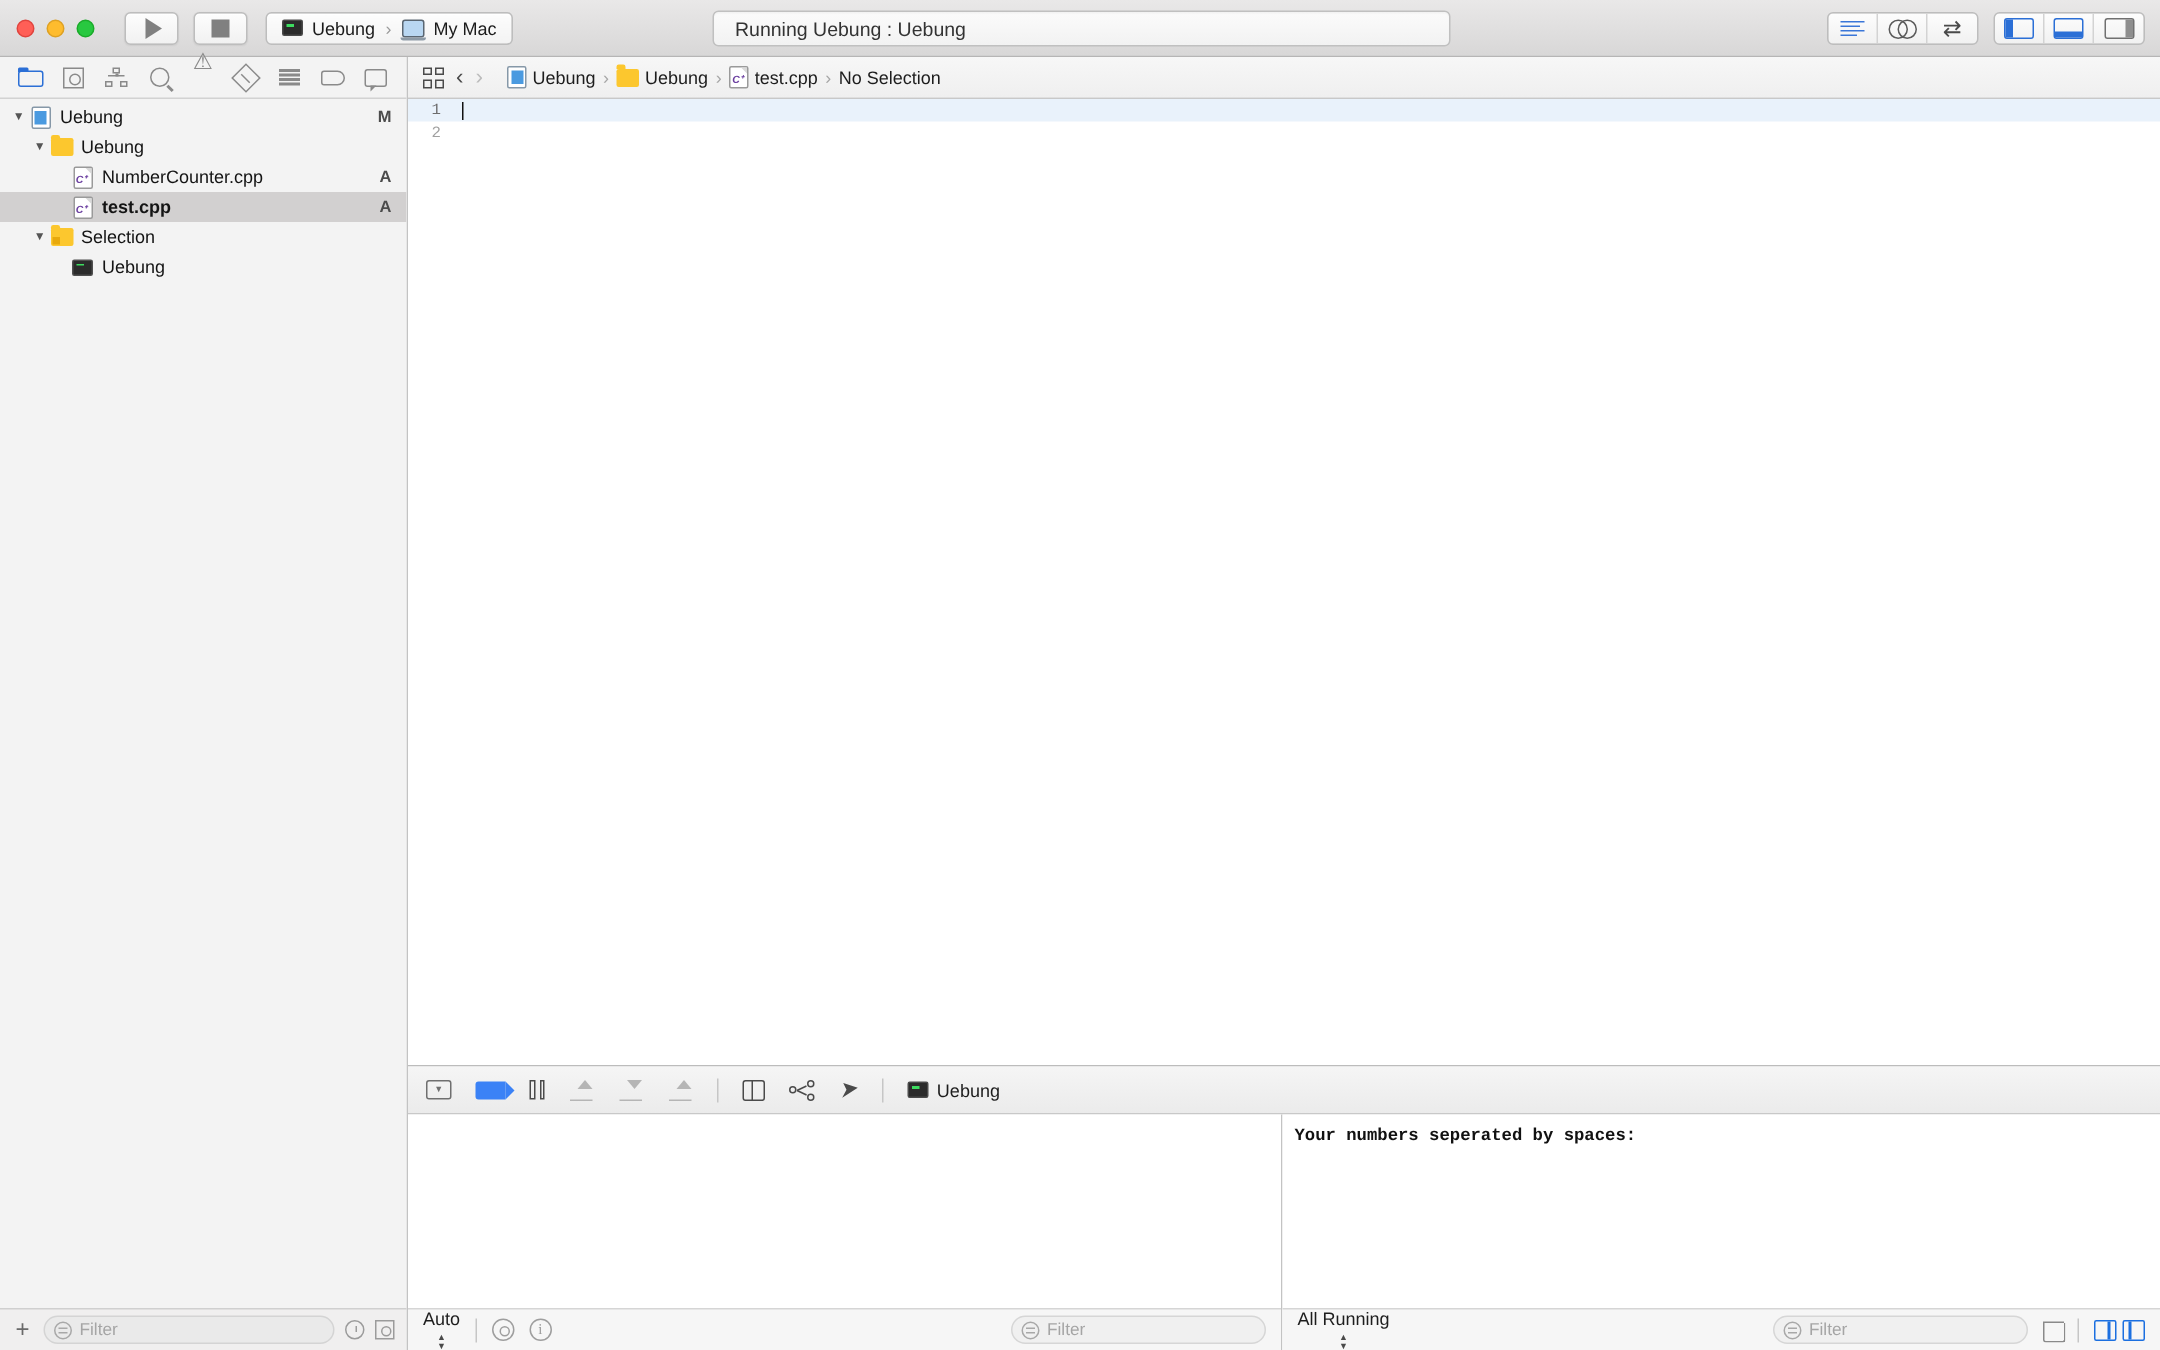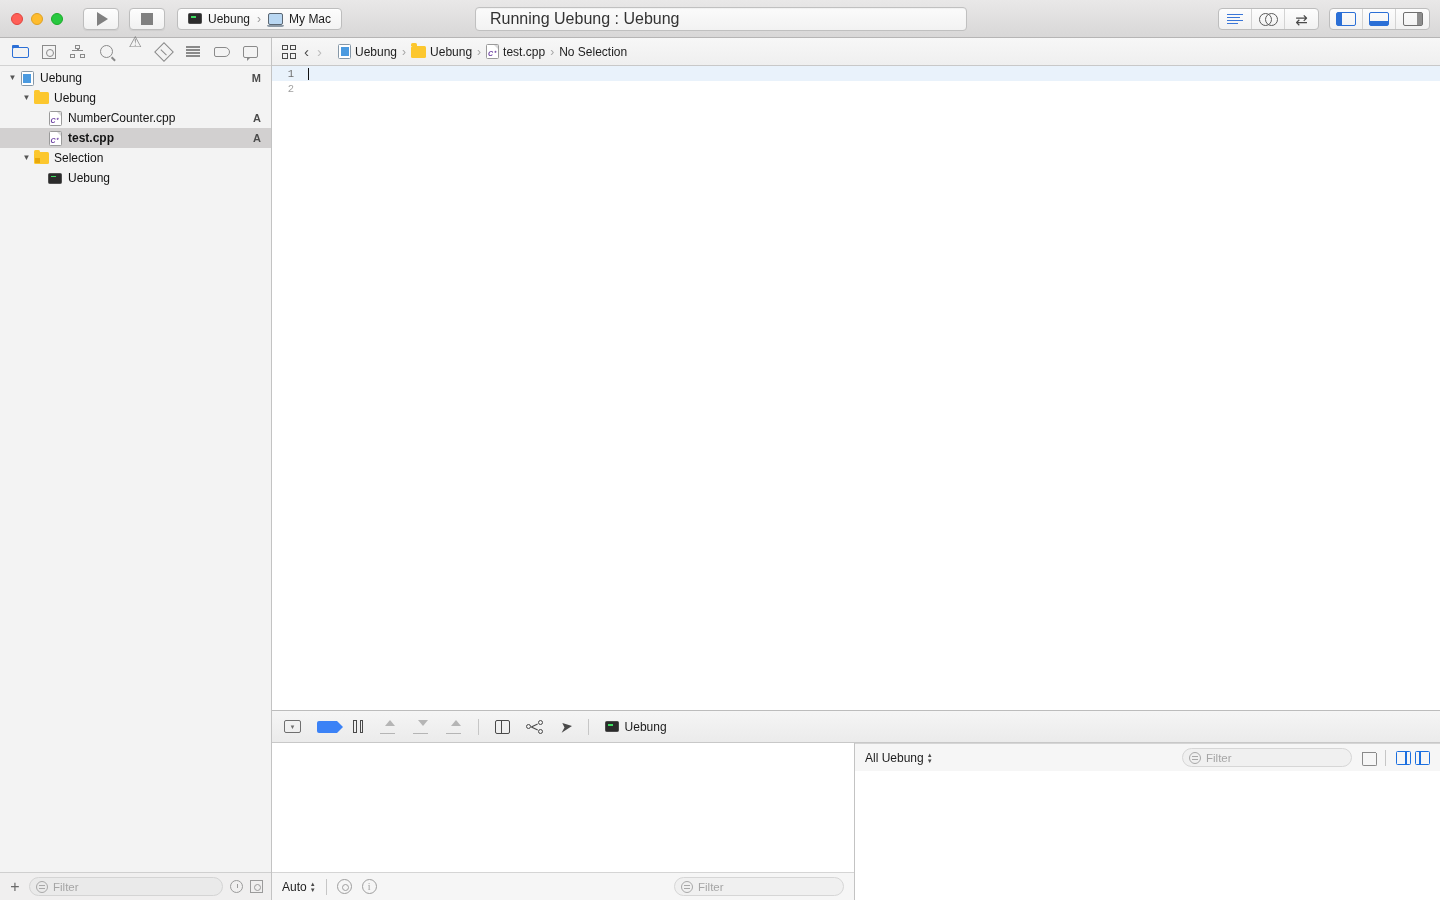--- a/index.html
+++ b/index.html
@@ -62,21 +62,21 @@
   .ic-display::after {
     content:''; position:absolute; left:-2px; bottom:-3.5px; width: 17px; height: 2.5px; background: #8d9aa6; border-radius: 0 0 2px 2px;
   }
 
   .status-pill {
     position: absolute; left: 475px; top: 7px; width: 492px; height: 24px;
     background: linear-gradient(to bottom,#fbfbfb,#f2f2f2);
     border: 1px solid #c0c0c0; border-radius: 4px;
     display: flex; align-items: center; padding-left: 14px;
     box-shadow: 0 1px 1px rgba(0,0,0,.04) inset;
-    font-size: 16px; color: #333;
+    font-size: 13px; color: #333;
   }
 
   .tb-right { position: absolute; right: 10px; top: 8px; display: flex; gap: 10px; }
   .seg {
     display: flex; height: 22px;
     background: linear-gradient(to bottom,#fdfdfd,#f1f1f1);
     border: 1px solid #bdbdbd; border-radius: 4px; overflow: hidden;
   }
   .seg > div {
     width: 33px; display: flex; align-items: center; justify-content: center;
@@ -252,21 +252,21 @@
   .dbg-sep { width: 1px; height: 16px; background: #c6c6c6; }
   .proc { display: flex; align-items: center; gap: 6px; font-size: 12px; color: #1d1d1d; }
 
   .debug-panes { flex: 1; display: flex; min-height: 0; }
   .vars-pane { flex: 0 0 583px; background: #fff; border-right: 1px solid #c3c3c3; display: flex; flex-direction: column; }
   .vars-body { flex: 1; }
   .pane-footer {
     height: 28px; flex: 0 0 28px; border-top: 1px solid #d5d5d5;
     background: #f6f6f6; display: flex; align-items: center; padding: 0 10px; gap: 10px;
   }
-  .popbtn { display: flex; align-items: center; gap: 3px; font-size: 12px; color: #1d1d1d; }
+  .popbtn { display: flex; align-items: center; gap: 3px; font-size: 12px; color: #1d1d1d; flex-direction: column; }
   .steppers { display: flex; flex-direction: column; font-size: 6px; line-height: 6px; color: #4a4a4a; }
   .ic-eye { width: 15px; height: 15px; border: 1.2px solid #9e9e9e; border-radius: 50%; position: relative; }
   .ic-eye::after { content:''; position:absolute; left:4px; top:4px; width:5px; height:5px; border:1.2px solid #9e9e9e; border-radius:50%; }
   .ic-info { width: 15px; height: 15px; border: 1.2px solid #9e9e9e; border-radius: 50%; display: flex; align-items: center; justify-content: center; font-size: 10px; color: #9e9e9e; font-family: "Liberation Serif", serif; }
   .ft-filter { width: 170px; height: 19px; background: #fff; border: 1px solid #d0d0d0; border-radius: 9.5px; display: flex; align-items: center; padding: 0 6px; gap: 5px; }
   .ft-filter.gray { background: #f0f0f0; border-color: #d6d6d6; }
 
   .console-pane { flex: 1; background: #fff; display: flex; flex-direction: column; min-width: 0; }
   .console-body { flex: 1; padding: 8px 0 0 8px; overflow: hidden; }
   .console-line { font-family: "Liberation Mono", monospace; font-size: 11.5px; font-weight: bold; color: #111; white-space: pre; }
@@ -586,23 +586,26 @@
               <span class="ic-info">i</span>
               <div style="flex:1"></div>
               <div class="ft-filter gray">
                 <span class="ic-filt"></span>
                 <span class="ph" style="font-size:11.5px;color:#a5a5a5">Filter</span>
               </div>
             </div>
           </div>
 
           <div class="console-pane">
+            <div class="console-body">
+              <div class="console-line">Your numbers seperated by spaces:</div>
+            </div>
             <div class="pane-footer">
               <span class="popbtn">
-                <span>All Uebung</span>
+                <span>All Running</span>
                 <span class="steppers">
                     <span>▲</span>
                     <span>▼</span>
                   </span>
               </span>
               <div style="flex:1"></div>
               <div class="ft-filter gray">
                 <span class="ic-filt"></span>
                 <span class="ph" style="font-size:11.5px;color:#a5a5a5">Filter</span>
               </div>

